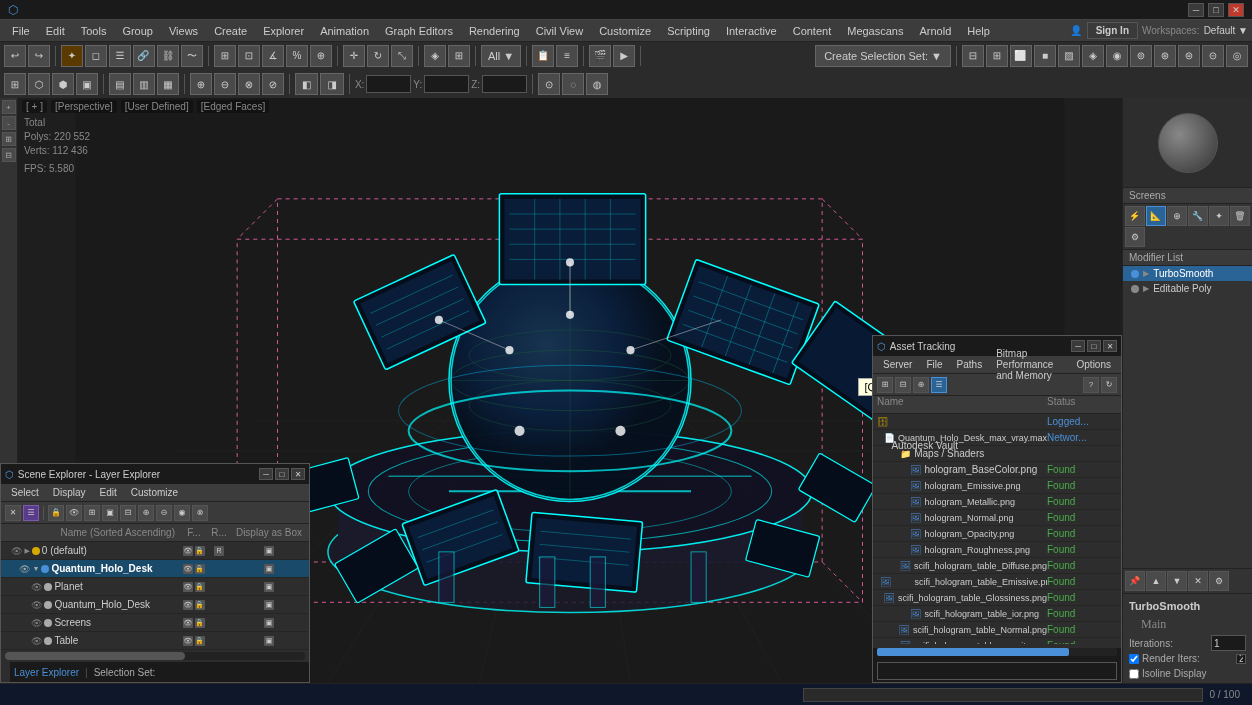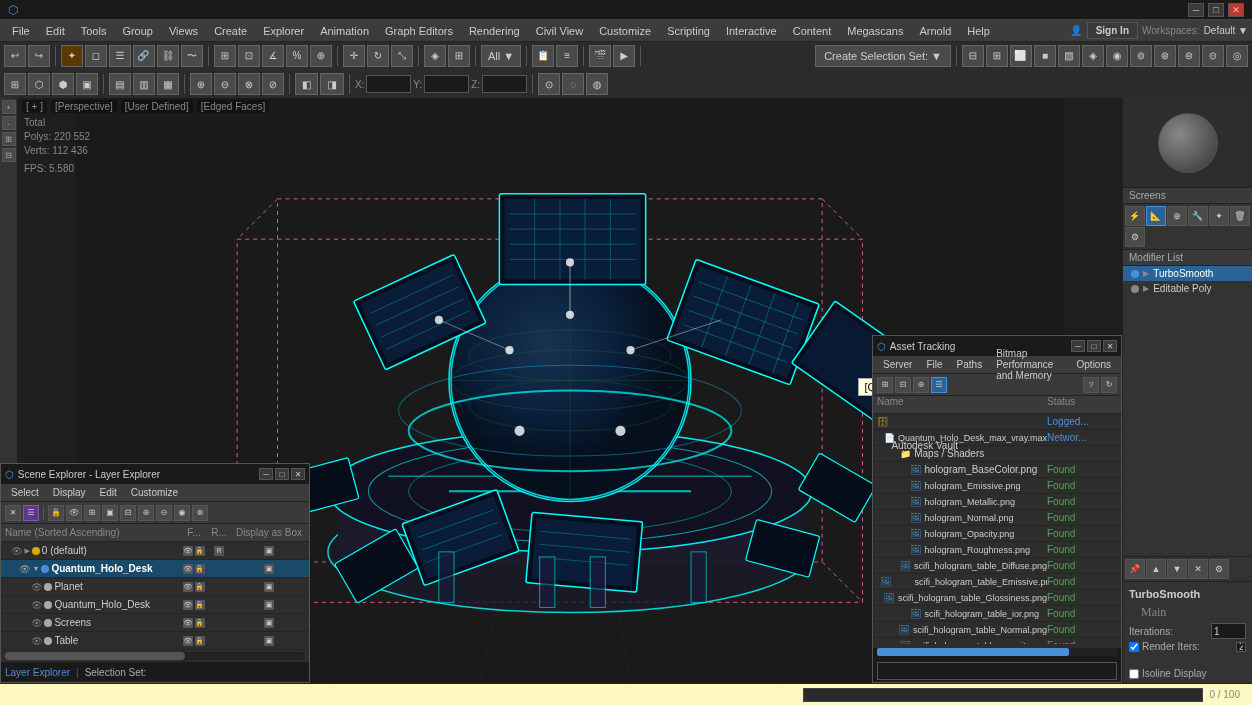--- a/index.html
+++ b/index.html
@@ -64,47 +64,47 @@
     #turbosmooth-section { padding: 4px 6px; }
     .ts-title { font-size: 11px; color: #ccc; padding: 2px 0 4px 0; font-weight: bold; }
     .ts-main-label { font-size: 12px; color: #888; padding: 1px 12px; font-family: Liberation Serif, serif; }
     .ts-row { display: flex; align-items: center; justify-content: space-between; padding: 2px 0; font-size: 10px; }
     .ts-label { color: #aaa; }
     .ts-input { width: 35px; height: 16px; background: #1a1a1a; border: 1px solid #555; color: #ccc; font-size: 10px; padding: 0 2px; }
     .ts-checkbox { display: flex; align-items: center; gap: 3px; font-size: 10px; color: #aaa; }
     .ts-checkbox input { width: 10px; height: 10px; }
     
     
-    #statusbar { height: 22px; background: #fef9c3; border-top: 1px solid #222; display: flex; align-items: center; padding: 0 6px; font-size: 10px; color: #888; gap: 0; }
+    #statusbar { height: 22px; background: #0f172a; border-top: 1px solid #222; display: flex; align-items: center; padding: 0 6px; font-size: 10px; color: #888; gap: 0; }
     
     
     #scene-explorer { position: absolute; bottom: 22px; left: 0; width: 310px; background: #2d2d2d; border: 1px solid #555; z-index: 100; }
     #se-titlebar { background: #1a1a1a; height: 20px; display: flex; align-items: center; justify-content: space-between; padding: 0 4px; }
     #se-titlebar-left { display: flex; align-items: center; gap: 4px; font-size: 10px; color: #ccc; }
     #se-titlebar-controls { display: flex; gap: 2px; }
     .se-btn { width: 14px; height: 12px; background: #3a3a3a; border: 1px solid #555; display: flex; align-items: center; justify-content: center; font-size: 8px; color: #ccc; cursor: pointer; }
     #se-menubar { background: #3c3c3c; height: 18px; display: flex; align-items: center; padding: 0 4px; gap: 2px; border-bottom: 1px solid #222; }
     .se-menu { font-size: 10px; color: #ccc; padding: 1px 6px; cursor: pointer; }
     #se-toolbar { display: flex; align-items: center; padding: 2px 4px; gap: 2px; border-bottom: 1px solid #222; height: 22px; background: #3a3a3a; }
     .se-tb-btn { width: 16px; height: 16px; background: #4a4a4a; border: 1px solid #555; display: flex; align-items: center; justify-content: center; font-size: 8px; color: #ccc; cursor: pointer; }
     .se-tb-btn.active { background: #5a3a8a; border-color: #7a5aaa; }
     #se-header { display: flex; align-items: center; background: #3a3a3a; height: 18px; font-size: 10px; color: #888; border-bottom: 1px solid #222; }
-    .se-col-name { flex: 1; padding: 0 4px; }
+    .se-col-name { flex: 1; padding: 0 4px; text-align: right; }
     .se-col-f { width: 30px; text-align: center; }
     .se-col-r { width: 20px; text-align: center; }
     .se-col-disp { width: 80px; text-align: center; }
     #se-tree { overflow-y: auto; max-height: 120px; }
     .se-row { display: flex; align-items: center; height: 18px; font-size: 10px; cursor: pointer; border-bottom: 1px solid #252525; }
     .se-row.selected { background: #1a4a6a; }
     .se-name-cell { flex: 1; display: flex; align-items: center; padding-left: 4px; gap: 2px; overflow: hidden; }
     .se-col-icons { width: 30px; display: flex; align-items: center; justify-content: center; gap: 2px; }
     .se-col-icons2 { width: 20px; display: flex; align-items: center; justify-content: center; }
     .se-col-icons3 { width: 80px; display: flex; align-items: center; justify-content: center; gap: 2px; }
     .tiny-icon { width: 10px; height: 10px; background: #555; border-radius: 1px; display: flex; align-items: center; justify-content: center; font-size: 7px; color: #ccc; }
-    #se-footer { background: #1a1a1a; height: 20px; display: flex; align-items: center; padding: 0 4px; gap: 6px; }
+    #se-footer { background: #1a1a1a; height: 20px; display: flex; align-items: center; padding: 0 4px; gap: 6px; margin-left: 9px; }
     .se-footer-btn { font-size: 10px; color: #4a90d9; cursor: pointer; }
     .se-footer-label { font-size: 10px; color: #aaa; }
     #se-scrollbar { height: 8px; background: #222; margin: 2px 4px; border-radius: 4px; }
     #se-scrollbar-inner { height: 8px; width: 60%; background: #555; border-radius: 4px; }
     
     
     #asset-tracking { position: absolute; right: 130px; bottom: 22px; width: 250px; background: #2d2d2d; border: 1px solid #555; z-index: 99; }
     #at-titlebar { background: #1a1a1a; height: 20px; display: flex; align-items: center; justify-content: space-between; padding: 0 4px; }
     #at-titlebar-left { display: flex; align-items: center; gap: 4px; font-size: 10px; color: #ccc; }
     #at-controls { display: flex; gap: 2px; }
@@ -507,21 +507,21 @@
         <span class="ts-label">Iterations:</span>
         <input class="ts-input" type="text" value="1" style="">
       </div>
 
       <div class="ts-checkbox">
         <input type="checkbox" checked="" style="">
         <span>Render Iters:</span>
         <input class="ts-input" type="text" value="2" style="margin-left: auto;">
       </div>
 
-      <div class="ts-checkbox" style="margin-top:16px;">
+      <div class="ts-checkbox" style="margin-top:4px;">
         <input type="checkbox" style="">
         <span>Isoline Display</span>
       </div>
     </div>
 
   </div>
 
 </div>
 
 <div id="statusbar">

